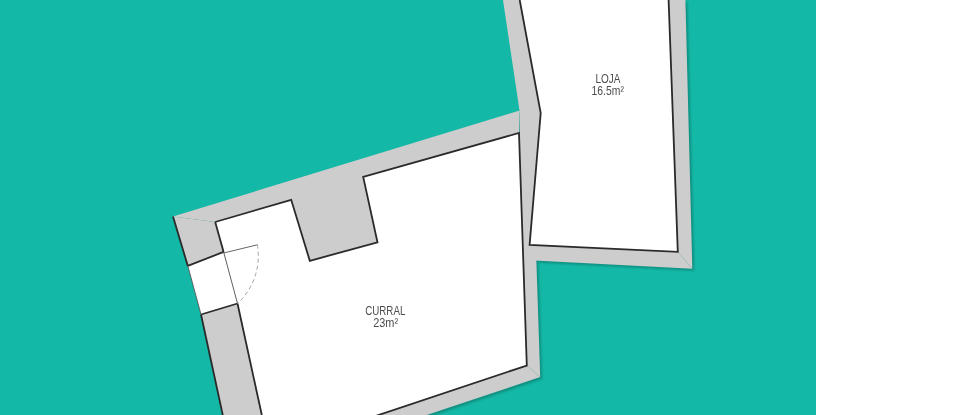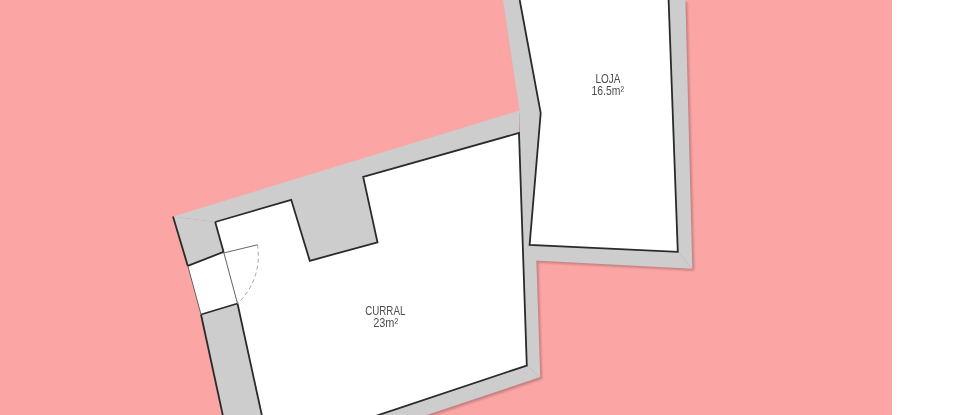--- a/index.html
+++ b/index.html
@@ -1,16 +1,16 @@
 <!DOCTYPE html>
 <html><head>
 <meta charset="utf-8">
 <style>
   html,body{margin:0;padding:0;background:#ffffff;}
-  #wrap{width:892px;height:415px;overflow:hidden;position:relative;background:#fca5a5;}
+  #wrap{width:816px;height:415px;overflow:hidden;position:relative;background:#14b8a6;}
   svg{display:block;}
   text{font-family:"Liberation Sans", sans-serif; fill:#4d4d4d;}
 </style>
 </head>
 <body>
 <div id="wrap">
 <svg width="960" height="415" viewBox="0 0 960 415">
 
   <g fill="#cdcdcd" stroke="none" style="filter:drop-shadow(2.2px 2.2px 1.2px rgba(0,0,0,0.22))">
 

